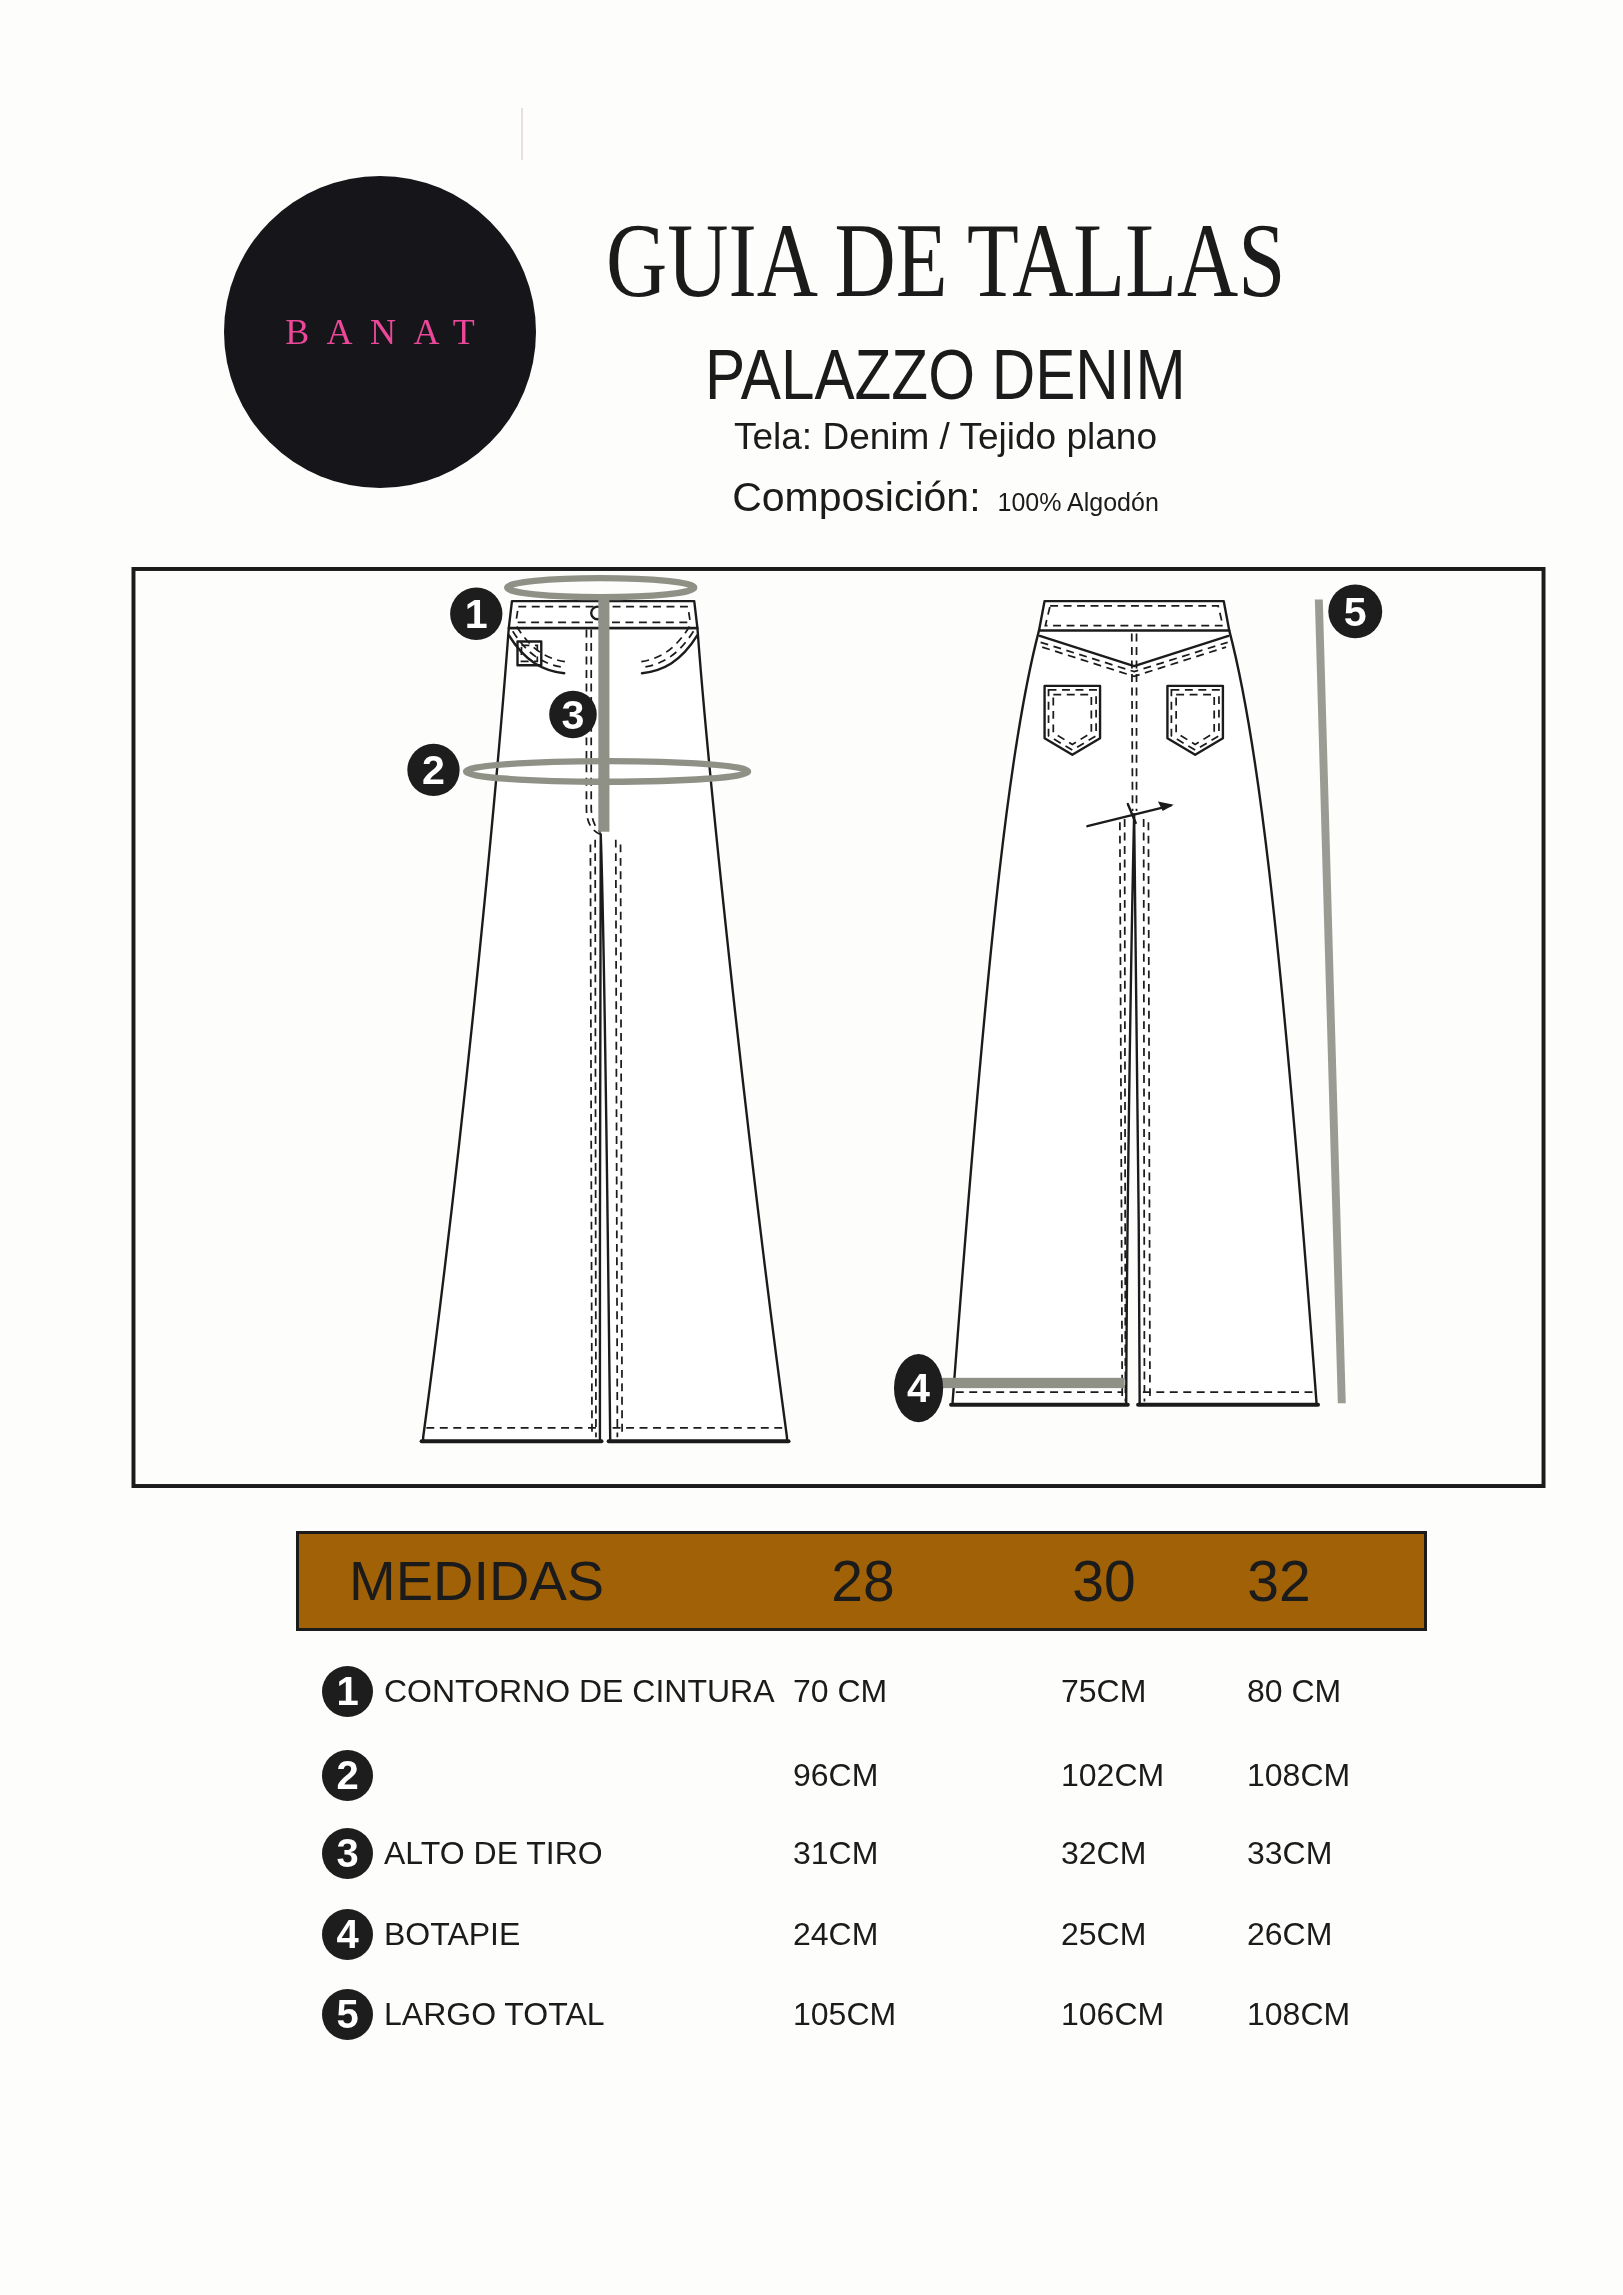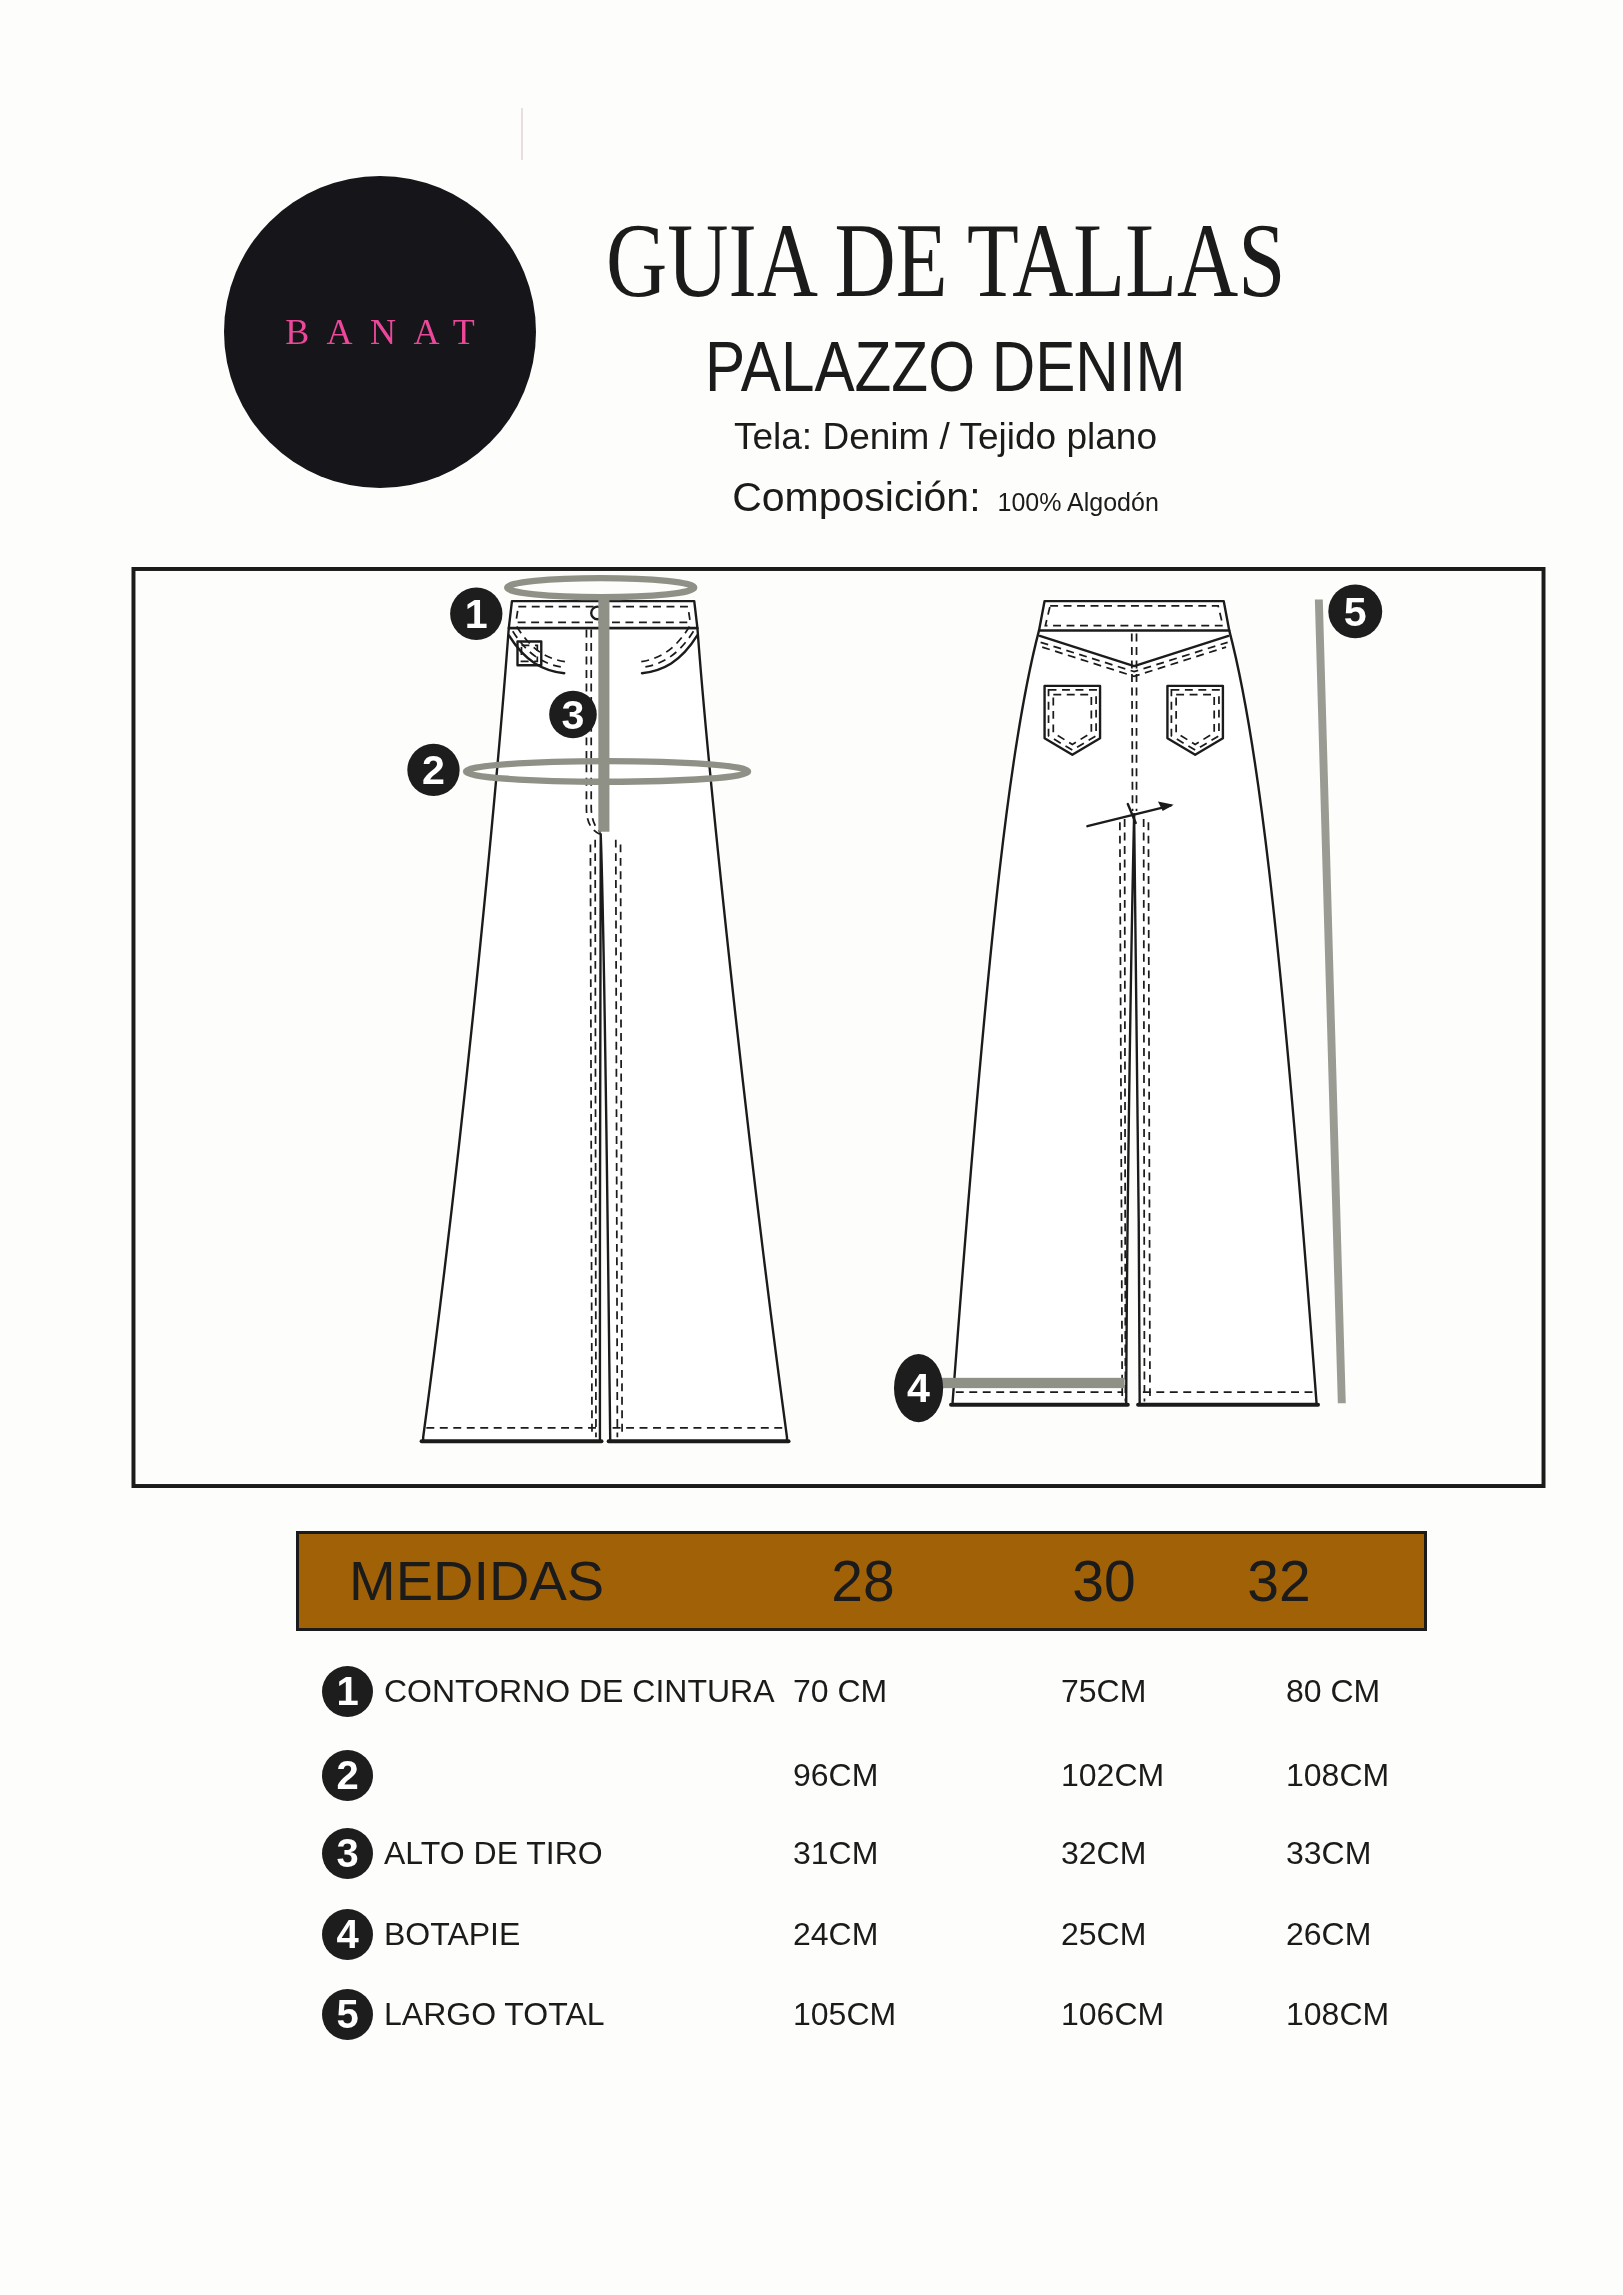--- a/index.html
+++ b/index.html
@@ -14,21 +14,21 @@
   .logo{position:absolute;left:224px;top:176px;width:312px;height:312px;border-radius:50%;
         background:#16161a;display:flex;align-items:center;justify-content:center;}
   .logo-text{font-family:"Liberation Serif",serif;color:#ec4899;font-size:36px;
              letter-spacing:17.4px;padding-left:17.4px;font-weight:400;}
 
   
   .head-col{position:absolute;left:285px;width:1321px;text-align:center;}
   .title{top:208px;font-family:"Liberation Serif",serif;font-size:106px;line-height:1;
          font-weight:400;white-space:nowrap;}
   .title .squeeze{display:inline-block;transform:scaleX(.80);transform-origin:50% 50%;}
-  .subtitle{top:332px;font-size:70px;line-height:1;font-weight:400;white-space:nowrap;}
+  .subtitle{top:340px;font-size:70px;line-height:1;font-weight:400;white-space:nowrap;}
   .subtitle .squeeze{display:inline-block;transform:scaleX(.86);transform-origin:50% 50%;}
   .fabric{top:415px;font-size:37px;line-height:1.2;white-space:nowrap;}
   .compo{top:474px;display:flex;justify-content:center;align-items:baseline;gap:17px;white-space:nowrap;}
   .compo-label{font-size:41px;}
   .compo-value{font-size:25px;}
 
   
   .diagram{position:absolute;left:131px;top:567px;width:1415px;height:921px;}
 
   
@@ -36,21 +36,21 @@
          border:3.2px solid #1b1b1b;background:#a16207;}
   .mhead span{position:absolute;line-height:94px;font-size:57px;white-space:nowrap;}
   .mhead .mh-label{left:50px;font-size:56px;}
   .mhead .sz{transform:translateX(-50%);}
   .mrow{position:absolute;left:0;width:1624px;height:51px;}
   .mrow .badge{position:absolute;left:322px;top:0;width:51px;height:51px;border-radius:50%;
                background:#1d1d1d;color:#fff;font-size:40px;font-weight:700;
                text-align:center;line-height:51px;}
   .mrow .lbl{position:absolute;left:384px;top:0;line-height:51px;font-size:32px;white-space:nowrap;}
   .mrow .val{position:absolute;top:0;line-height:51px;font-size:32px;white-space:nowrap;}
-  .v1{left:793px;} .v2{left:1061px;} .v3{left:1286px;}
+  .v1{left:793px;} .v2{left:1061px;} .v3{left:1247px;}
 
   svg .ink{stroke:#1b1b1b;fill:none;stroke-width:3;stroke-linejoin:round;stroke-linecap:round;}
   svg .fillp{fill:#ffffff;}
   svg .thick{stroke-width:5;}
   svg .stitch{stroke:#1b1b1b;fill:none;stroke-width:2.2;stroke-dasharray:10 7;}
   svg .gray{fill:none;stroke:#8f9187;stroke-width:8;}
   svg .grayfill{fill:#8f9187;}
   svg .grayfill2{fill:#9a9c93;}
   svg .badge-c{fill:#1d1d1d;}
   svg .badge-n{fill:#ffffff;font-family:"Liberation Sans",sans-serif;font-size:52px;

